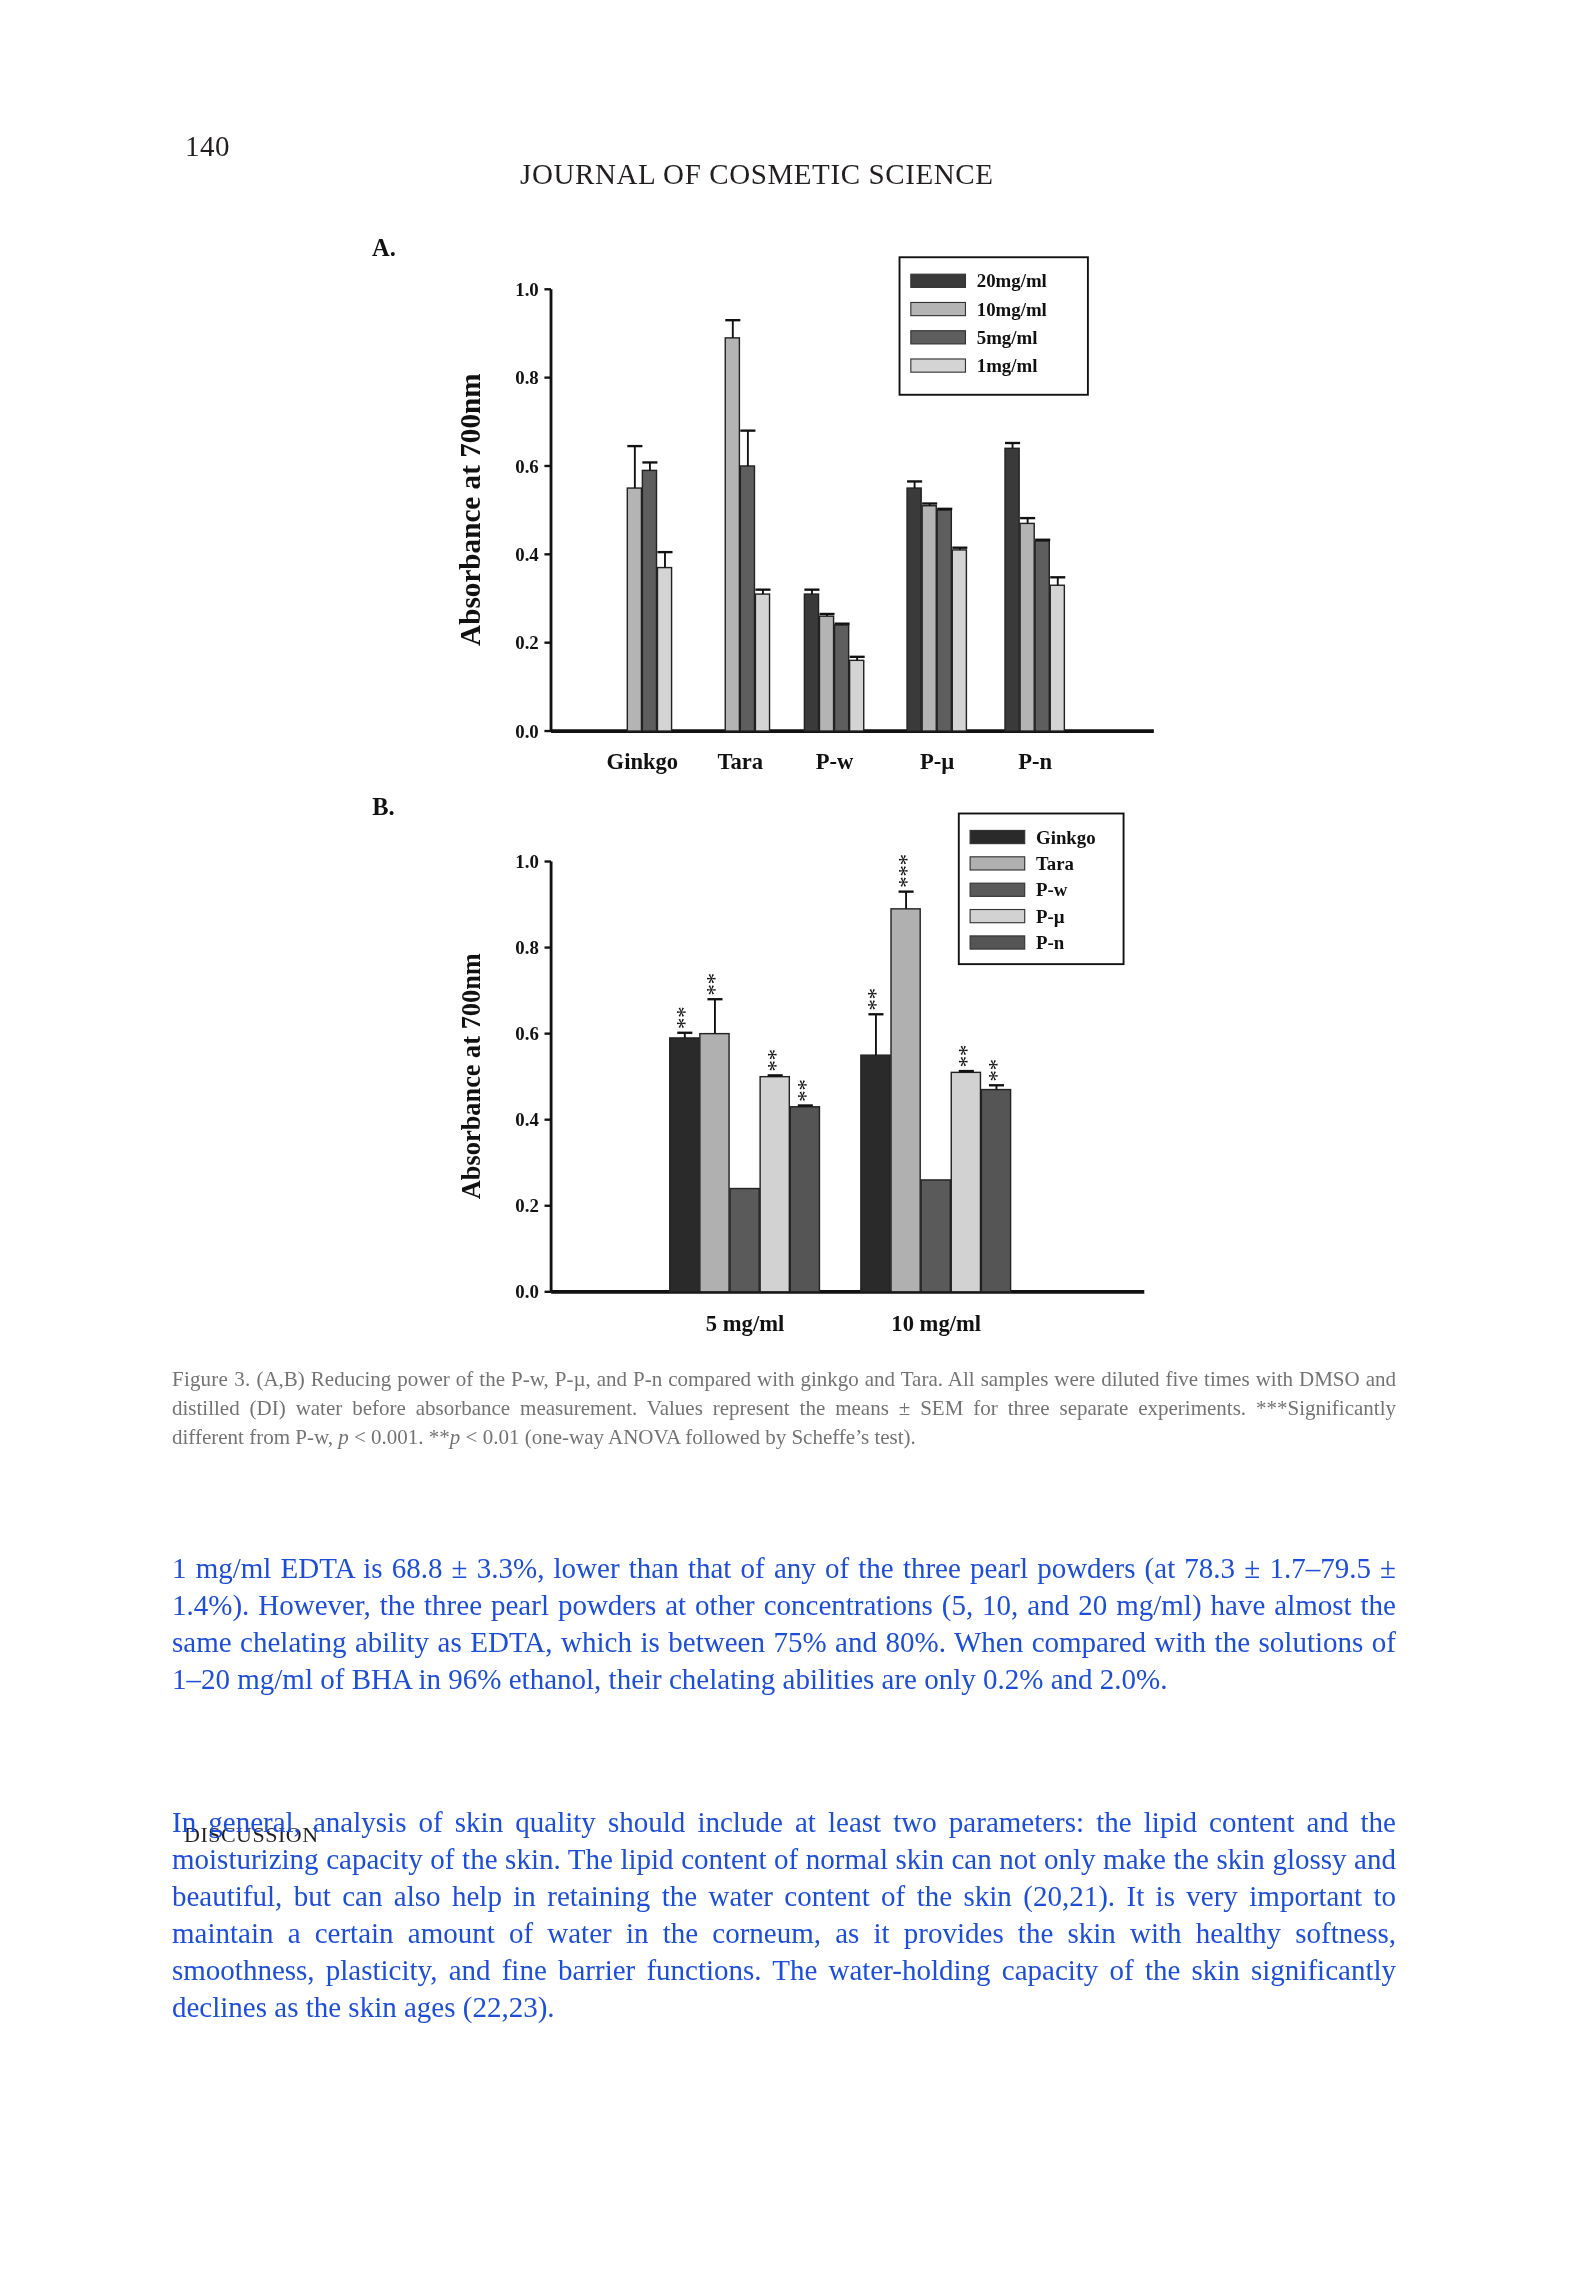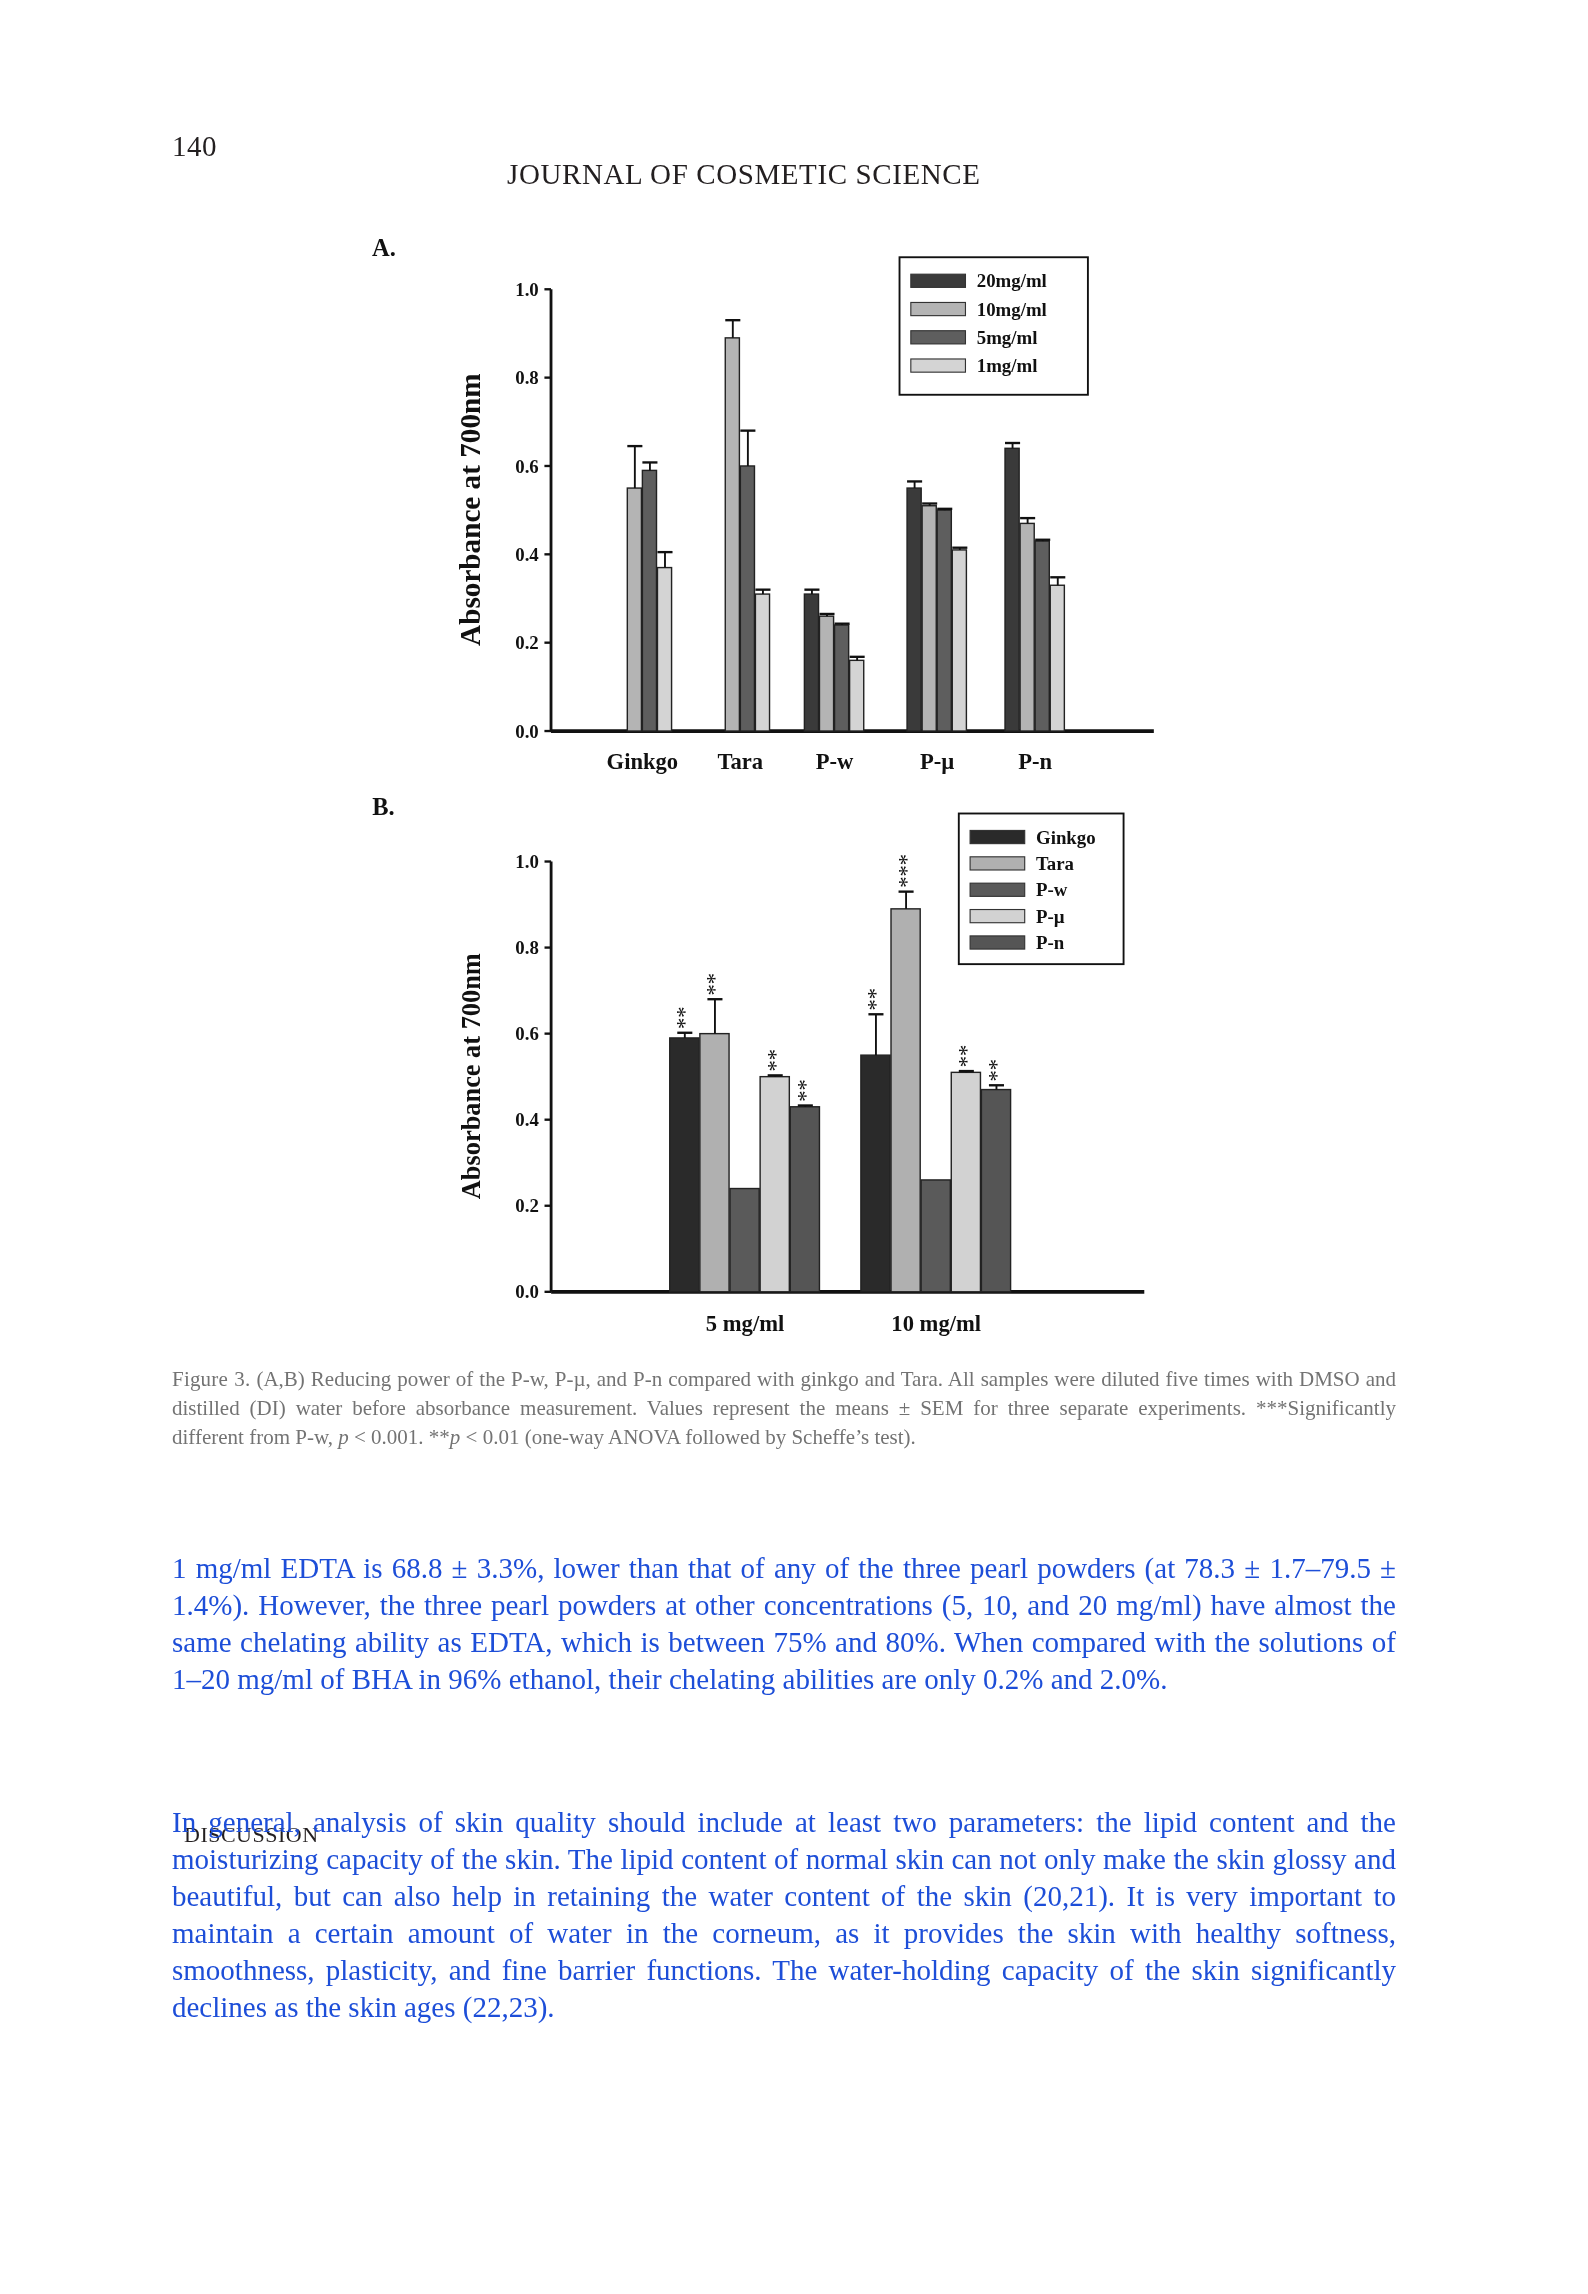--- a/index.html
+++ b/index.html
@@ -1,18 +1,18 @@
 <!DOCTYPE html>
 <html style="font-size:15px"><head>
 <meta charset="utf-8">
 <style>
   html, body { margin: 0; padding: 0; background: #ffffff; }
   body { width: 1589px; height: 2295px; position: relative; overflow: hidden;
          font-family: "Liberation Serif", "DejaVu Serif", serif; color: #231f20; }
-  .running-head { position: absolute; top: 130px; left: 0; width: 1377px; height: 38px; padding-left: 8px; }
+  .running-head { position: absolute; top: 130px; left: 13px; width: 1377px; height: 38px; padding-left: 8px; }
   .page-num { position: absolute; left: 172px; top: 0; font-size: 29px; letter-spacing: 0.5px; }
   .journal-title { position: absolute; left: 507px; top: 0; font-size: 29px; letter-spacing: 0.6px; margin-top: 28px; }
   svg.chart { position: absolute; left: 0; overflow: visible; }
   svg text { font-family: "Liberation Serif", "DejaVu Serif", serif; fill: #111; }
   .caption { position: absolute; left: 172px; top: 1365px; width: 1224px; font-size: 21px;
              line-height: 29px; text-align: justify; color: #737373; }
   .caption .fig-label { font-weight: normal; letter-spacing: 0.2px; }
   .caption p { margin: 0; }
   .body-text { position: absolute; left: 172px; width: 1224px; font-size: 29px; line-height: 37px;
                text-align: justify; color: #1d4ed8; }

